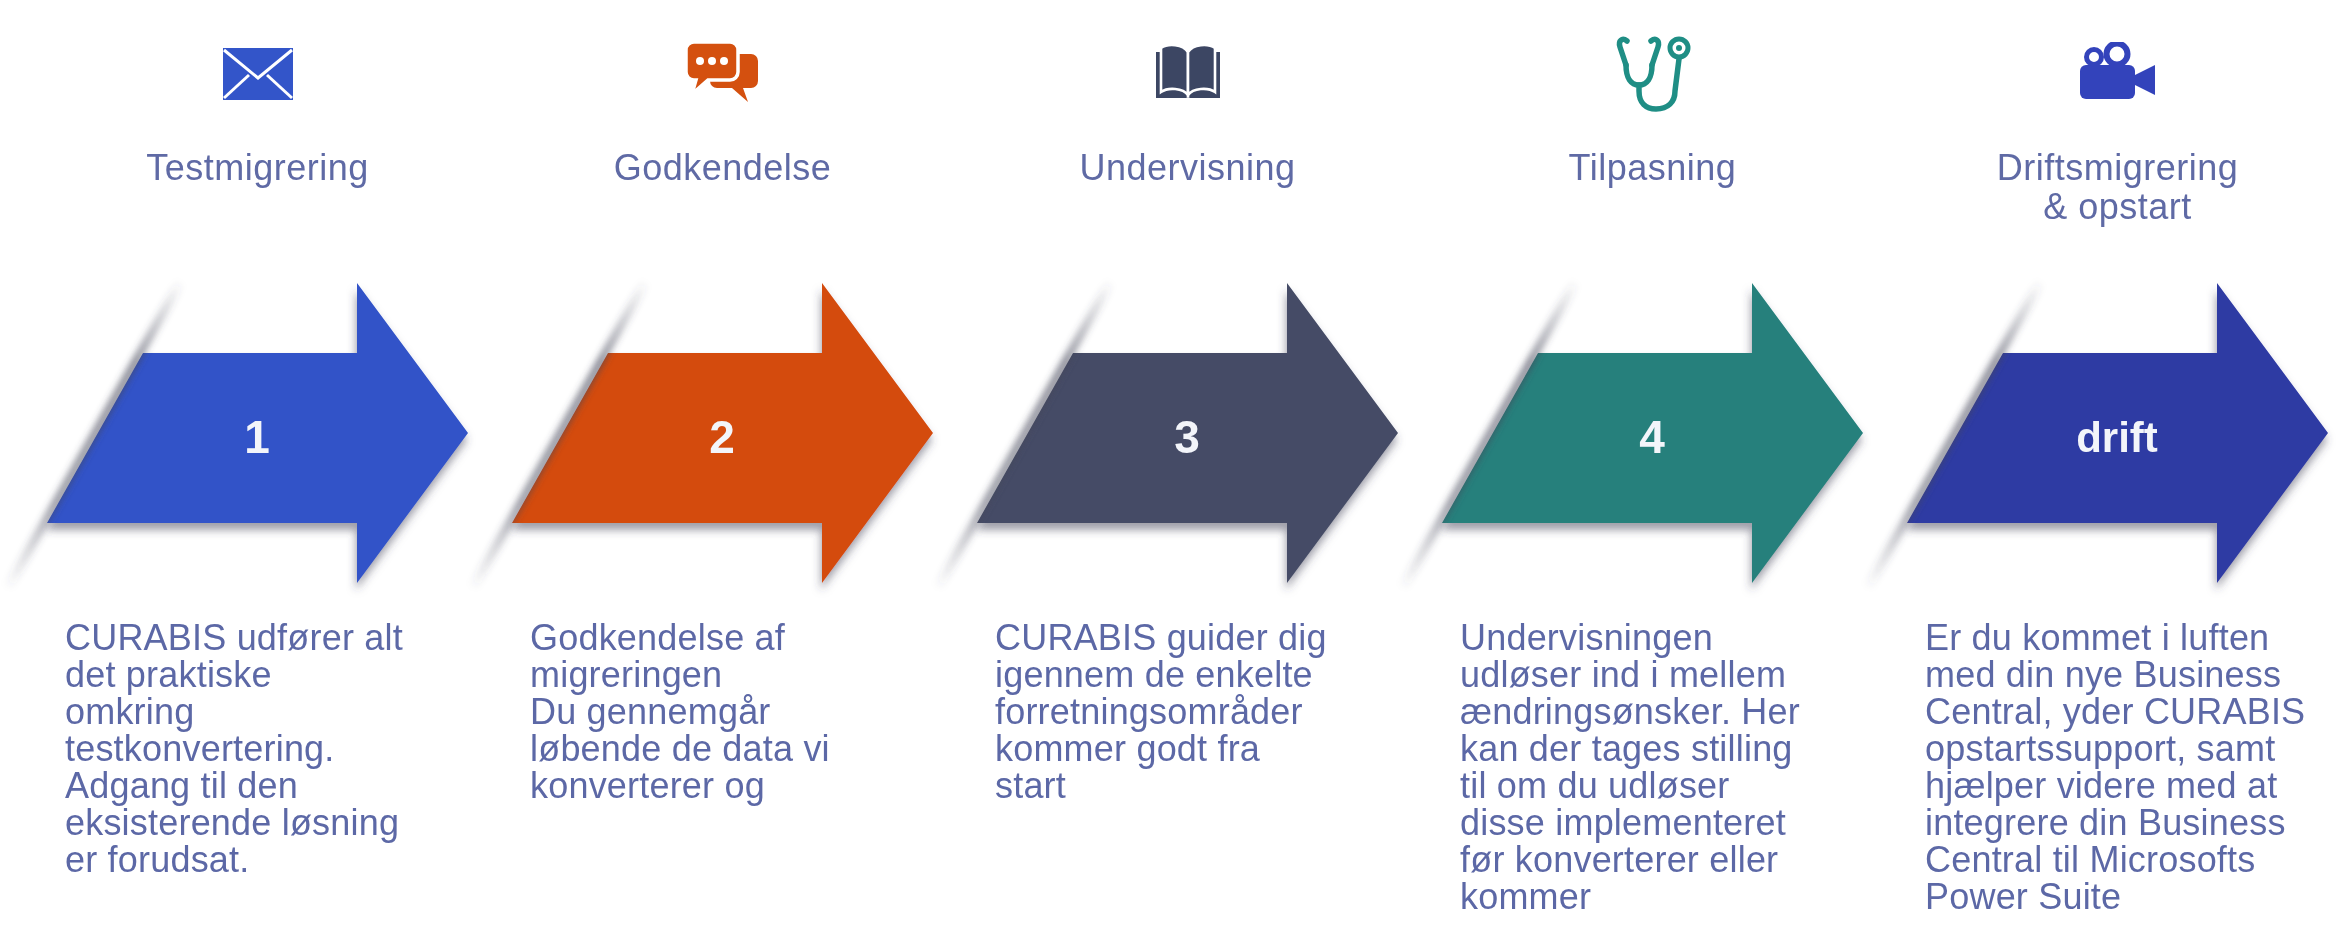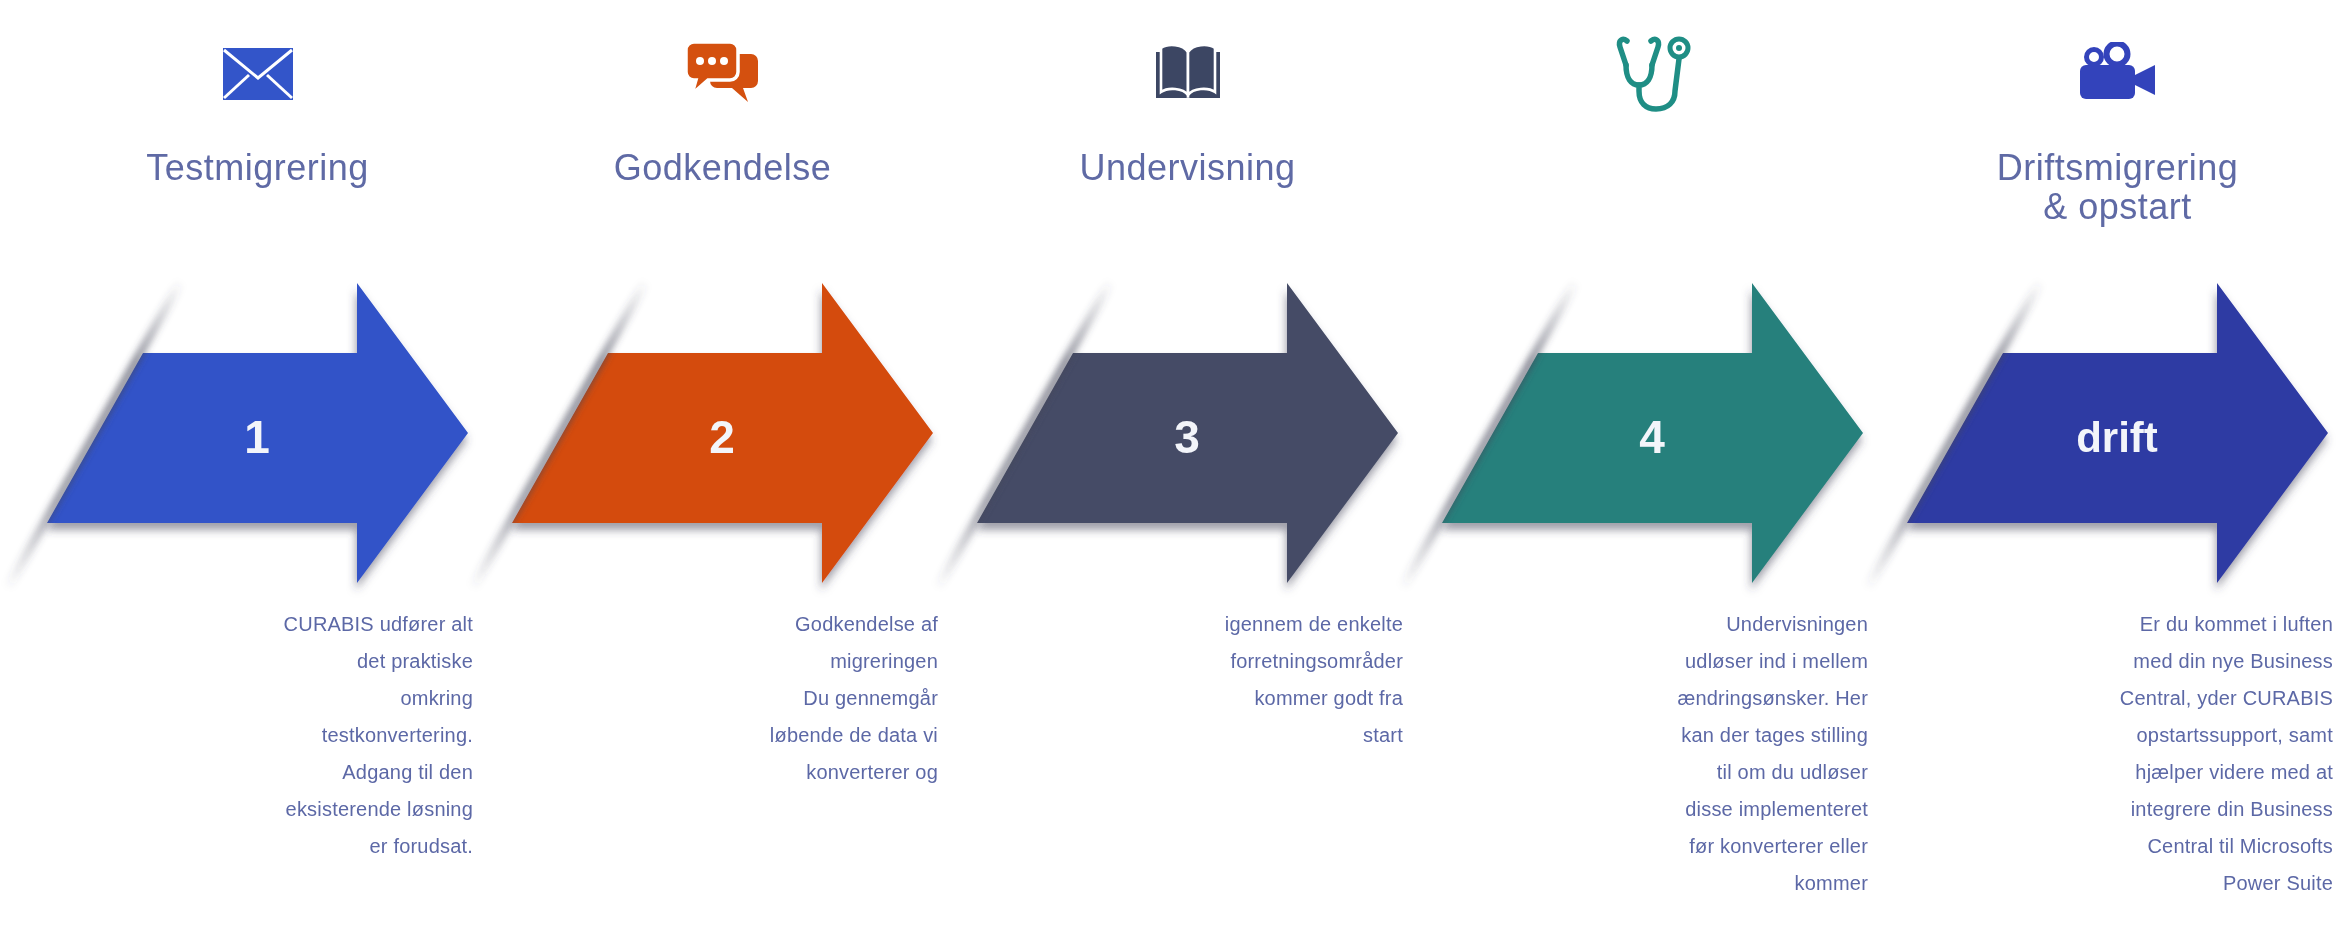--- a/index.html
+++ b/index.html
@@ -18,22 +18,22 @@
     font-size:36px; font-weight:normal; letter-spacing:0.5px;
     color:#5F6AA5; line-height:39px;
   }
   .arrow-wrap { position:absolute; top:275px; left:0; width:470px; height:330px; }
   svg.arrow-svg { overflow:visible; display:block; }
   .arrow-label-text {
     font-family:"Liberation Sans","DejaVu Sans",sans-serif;
     font-weight:bold; fill:#F3F5FA;
   }
   .desc {
-    position:absolute; top:606px; left:40px; width:408px;
-    font-size:20px; line-height:37px; color:#5C68A6; letter-spacing:0.2px;text-align:right;
+    position:absolute; top:619px; left:40px; width:408px;
+    font-size:36px; line-height:37px; color:#5C68A6; letter-spacing:0.2px;
   }
 </style>
 </head>
 <body>
 
 <div class="canvas">
     <div class="step" style="left: 25px;">
       <div class="icon-box">
     <svg width="74" height="56" viewBox="0 0 74 56">
       <rect x="2" y="2" width="70" height="52" fill="#3355C9"></rect>
@@ -144,36 +144,40 @@
       <filter id="ds2" x="-25%" y="-25%" width="150%" height="150%">
         <feDropShadow dx="-1" dy="7" stdDeviation="4.5" flood-color="#3C3E52" flood-opacity="0.5"></feDropShadow>
       </filter>
     </defs>
     <polygon points="118,78 332,78 332,8 443,158 332,308 332,248 22,248" fill="#454C66" filter="url(#ds2)"></polygon>
     <line x1="156" y1="6" x2="-18" y2="314" stroke="url(#blade2)" stroke-width="9" filter="url(#blur2)"></line>
     <text x="232" y="162" text-anchor="middle" dominant-baseline="central" class="arrow-label-text" font-size="46">3</text>
   </svg>
       </div>
       <div class="desc">
+        <div>CURABIS guider dig</div>
         <div>igennem de enkelte</div>
         <div>forretningsområder</div>
         <div>kommer godt fra</div>
         <div>start</div>
       </div>
     </div>
     <div class="step" style="left: 1420px;">
       <div class="icon-box">
     <svg width="76" height="82" viewBox="0 0 76 82" fill="none">
       <path d="M12,8 C7,4 3,8 5,14 L11,32" stroke="#1F8E85" stroke-width="5.5" stroke-linecap="round"></path>
       <path d="M36,8 C41,4 45,8 43,14 L37,32" stroke="#1F8E85" stroke-width="5.5" stroke-linecap="round"></path>
       <path d="M11,32 C11,45 16,52 24,52 C32,52 37,45 37,32" stroke="#1F8E85" stroke-width="5.5" stroke-linecap="round"></path>
       <path d="M24,52 L24,58 C24,70 31,76 41,76 C53,76 60,69 60,58 L64,26" stroke="#1F8E85" stroke-width="5.5" stroke-linecap="round"></path>
       <circle cx="64" cy="15" r="9" stroke="#1F8E85" stroke-width="5"></circle>
       <circle cx="64" cy="15" r="3" fill="#1F8E85"></circle>
     </svg>
+      </div>
+      <div class="title">
+        <div>Tilpasning</div>
       </div>
       <div class="arrow-wrap">
   <svg class="arrow-svg" width="470" height="330" viewBox="0 0 470 330">
     <defs>
       <linearGradient id="blade3" gradientUnits="userSpaceOnUse" x1="156" y1="6" x2="-18" y2="314">
         <stop offset="0" stop-color="rgba(68,70,88,0)"></stop>
         <stop offset="0.26" stop-color="rgba(68,70,88,0.55)"></stop>
         <stop offset="0.72" stop-color="rgba(68,70,88,0.48)"></stop>
         <stop offset="1" stop-color="rgba(68,70,88,0)"></stop>
       </linearGradient>

